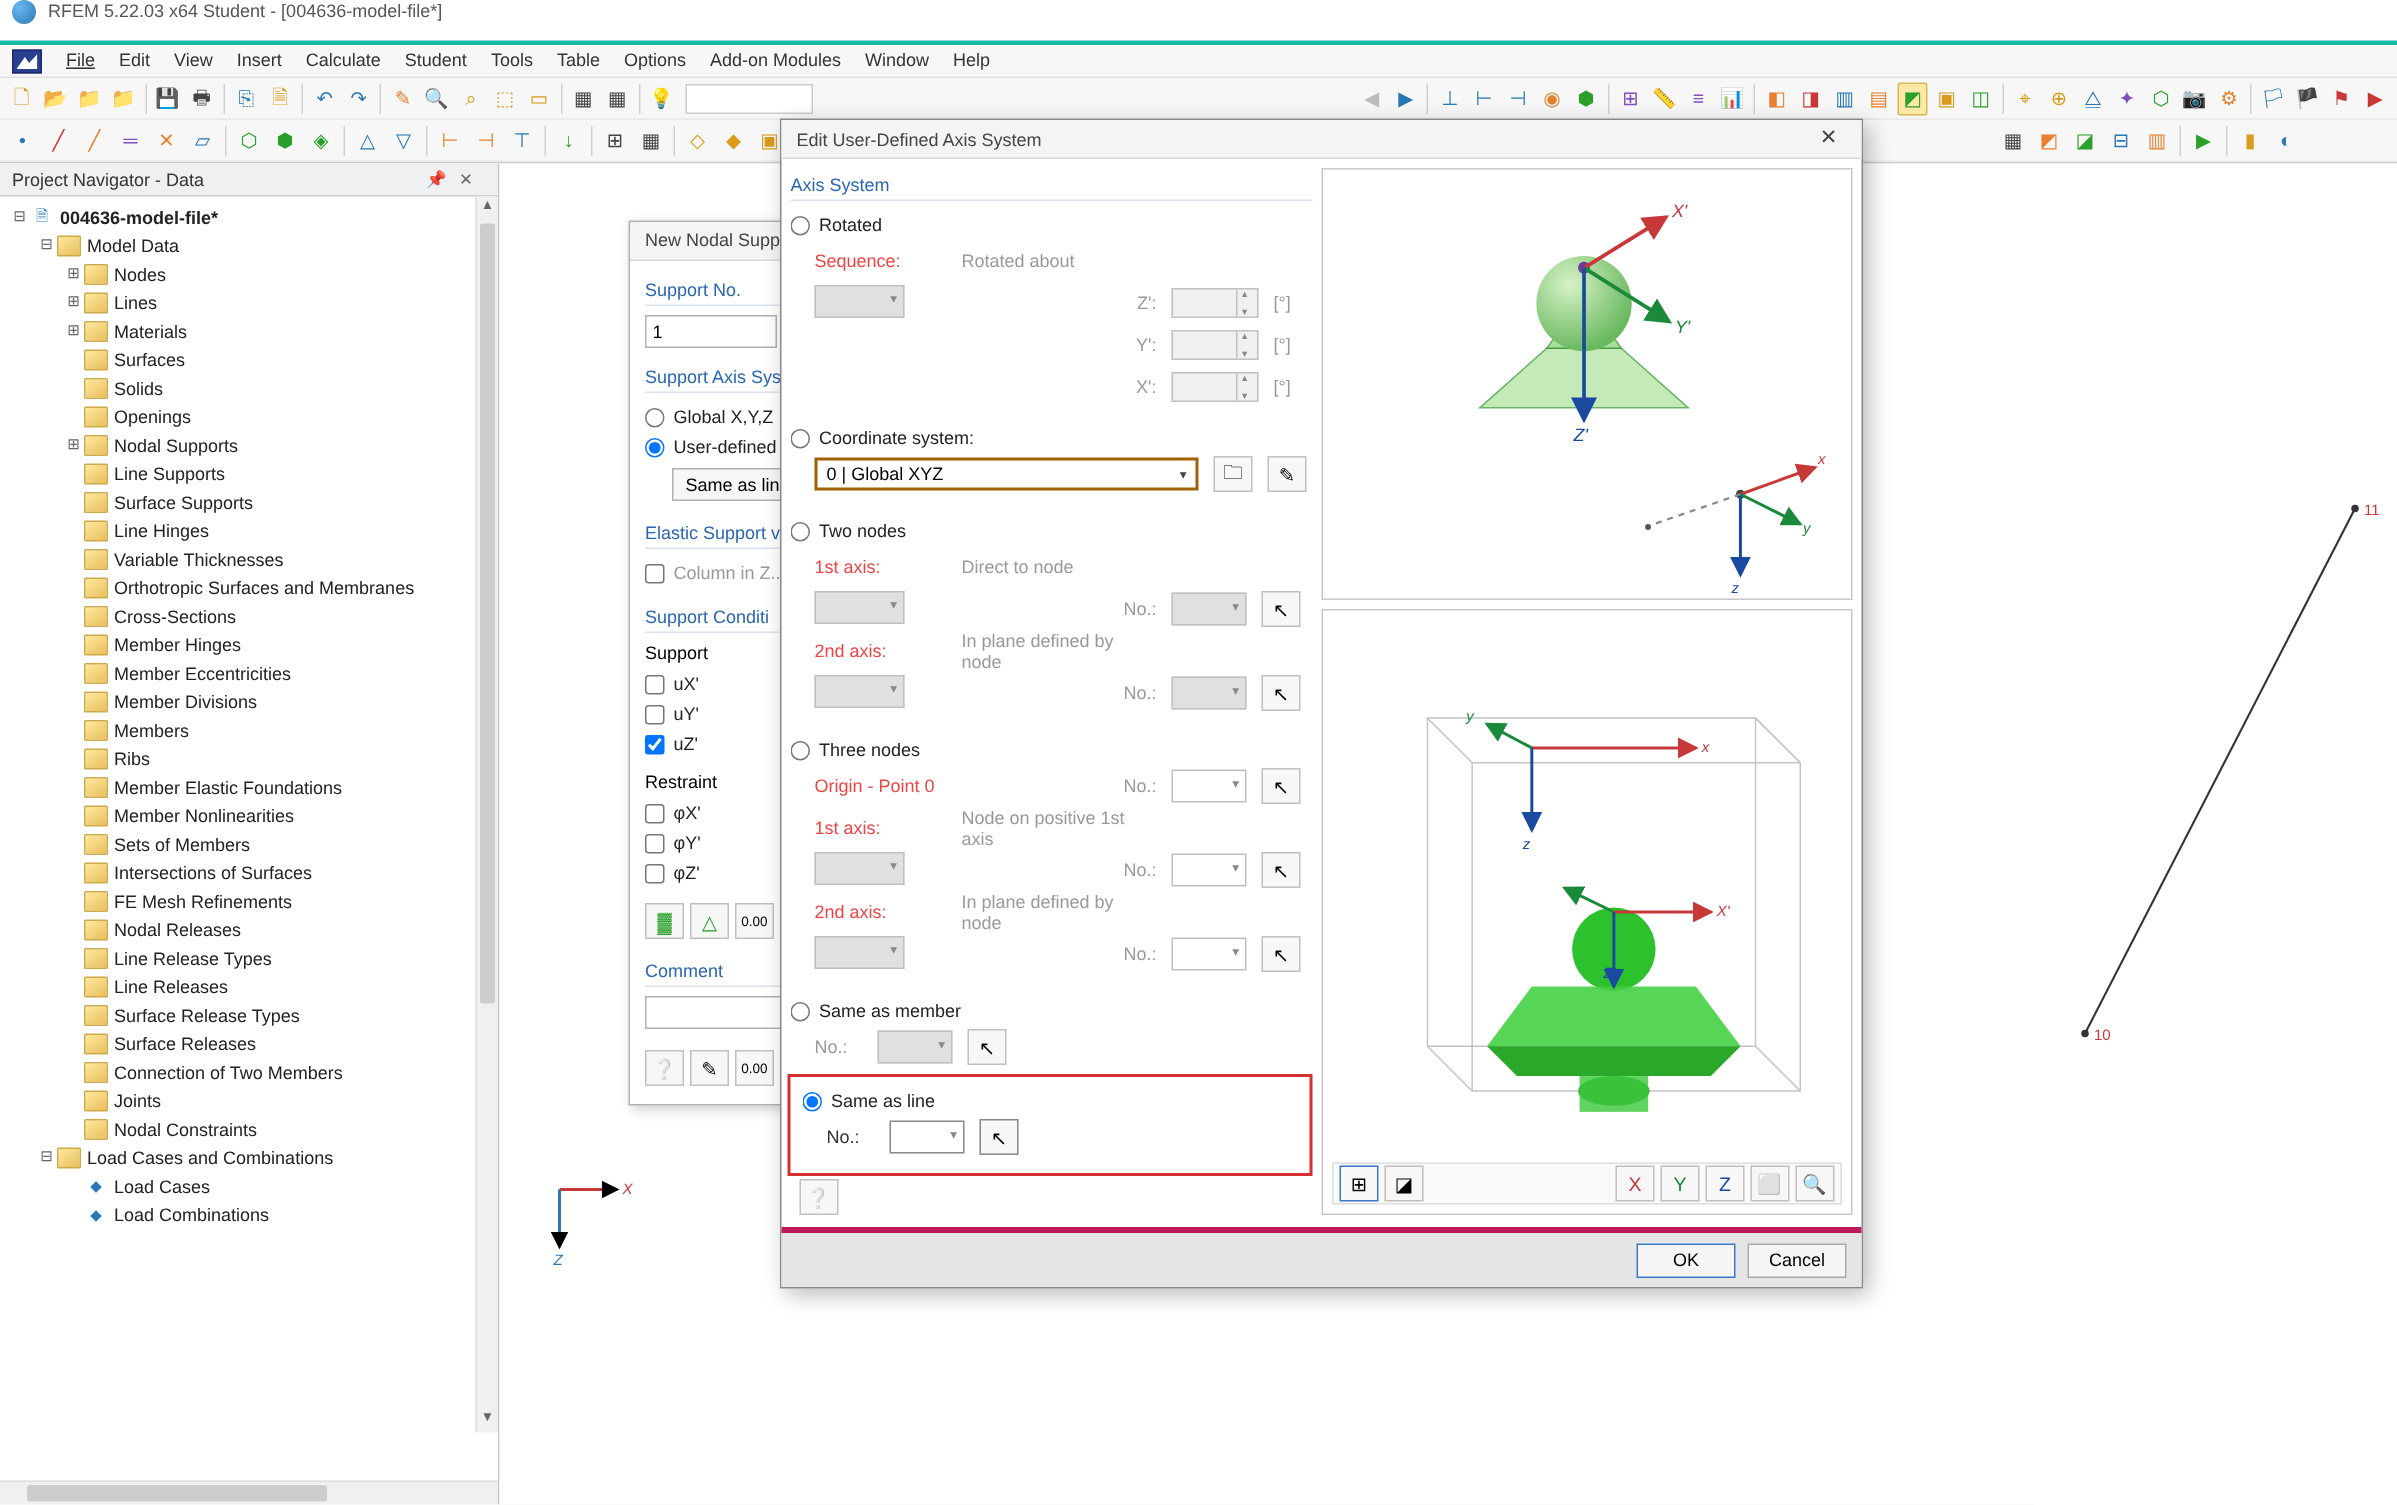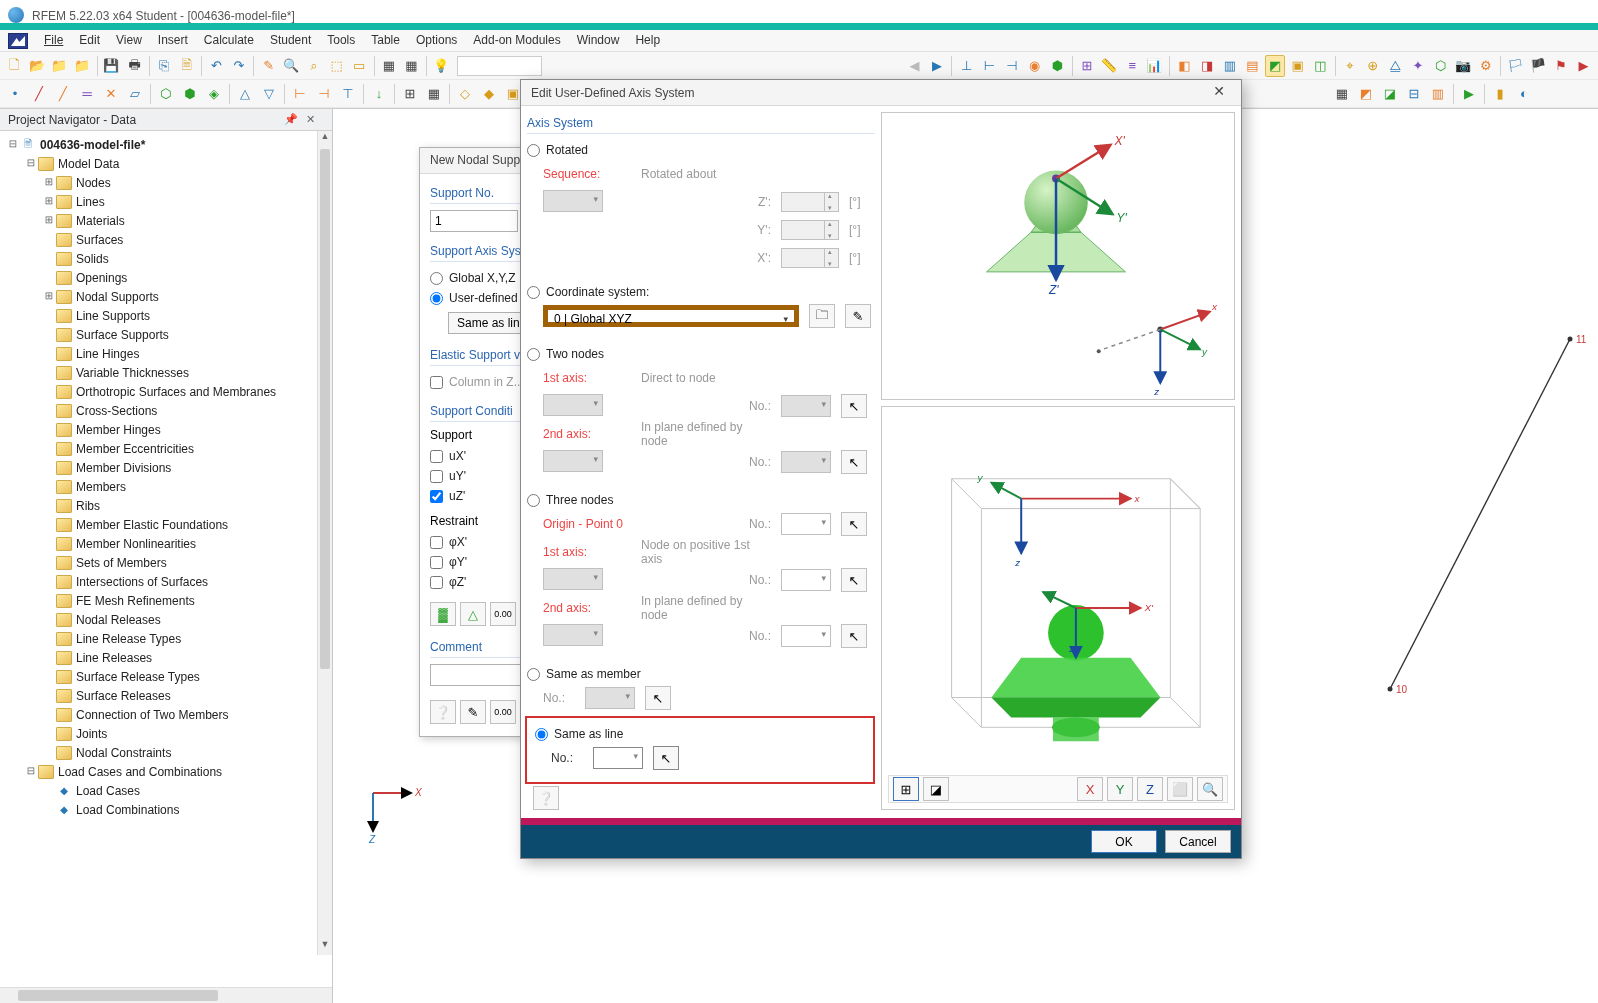--- a/index.html
+++ b/index.html
@@ -1,19 +1,19 @@
 <!DOCTYPE html>
 <html><head>
 <meta charset="utf-8">
 <style>
 * { box-sizing: border-box; margin: 0; padding: 0; }
 body { font-family: "Segoe UI", Tahoma, sans-serif; font-size: 12px; background: #f0f0f0; overflow: hidden; width: 1598px; height: 1003px; position: relative; }
 
 
-.titlebar { height: 30px; background: #fff; display: flex; align-items: flex-end; padding: 0 8px; border-bottom: 7px solid #14b8a6; }
+.titlebar { height: 30px; background: #fff; display: flex; align-items: flex-start; padding: 0 8px; border-bottom: 3px solid #14b8a6; }
 .titlebar .app-icon { width: 16px; height: 16px; margin-right: 8px; background: radial-gradient(circle at 30% 30%, #6cb8f0, #2878b5); border-radius: 50%; }
 .titlebar .title { color: #555; font-size: 12px; }
 
 
 .menubar { height: 22px; background: #f7f7f7; border-bottom: 1px solid #e0e0e0; display: flex; padding: 0 6px; }
 .menubar .logo { width: 20px; height: 16px; margin: 3px 8px 0 2px; background: #2a3f8f; border: 1px solid #1a2a6f; position: relative; }
 .menubar .logo::after { content: ""; position: absolute; inset: 2px; background: #fff; clip-path: polygon(0 100%, 40% 20%, 60% 60%, 100% 0, 100% 100%); }
 .menubar .item { padding: 3px 8px; color: #333; cursor: default; }
 .menubar .item u { text-decoration: underline; }
 
@@ -92,29 +92,29 @@
 .preview.top { height: 288px; }
 .preview.bottom { flex: 1; }
 
 .disabled-combo { width: 60px; height: 22px; background: #e0e0e0; border: 1px solid #c0c0c0; display: inline-block; position: relative; }
 .disabled-combo::after { content: "▾"; position: absolute; right: 4px; top: 3px; font-size: 9px; color: #888; }
 .disabled-spin { width: 58px; height: 20px; background: #f0f0f0; border: 1px solid #c0c0c0; display: inline-block; position: relative; }
 .disabled-spin .spin-btns { position: absolute; right: 0; top: 0; bottom: 0; width: 14px; border-left: 1px solid #c0c0c0; }
 .disabled-spin .spin-btns::before { content: "▴"; position: absolute; top: -1px; left: 3px; font-size: 7px; color: #888; }
 .disabled-spin .spin-btns::after { content: "▾"; position: absolute; bottom: -1px; left: 3px; font-size: 7px; color: #888;}
 
-.combo-full { width: 256px; height: 22px; border: 5px solid #a16207; background: #fff; padding: 2px 6px; display: inline-flex; align-items: flex-start; font-size: 12px; position: relative; }
+.combo-full { width: 256px; height: 22px; border: 2px solid #a16207; background: #fff; padding: 2px 6px; display: inline-flex; align-items: center; font-size: 12px; position: relative; }
 .combo-full::after { content: "▾"; position: absolute; right: 6px; top: 4px; font-size: 9px; color: #444; }
 .axis-row { display: flex; align-items: center; gap: 10px; margin-left: 16px; height: 28px; font-size: 12px; }
 .axis-row .c1 { width: 88px; color: #ef4444; }
 .axis-row .c2 { width: 130px; color: #999; }
 
 .redbox { border: 2px solid #d43030; padding: 6px 8px 10px; margin: -4px 0 0 -2px; }
 
-.dlg-footer { position: absolute; left: 0; right: 0; bottom: 0; height: 40px; border-top: 7px solid #be185d; display: flex; align-items: center; padding: 0 10px; background: #0c4a6e; }
+.dlg-footer { position: absolute; left: 0; right: 0; bottom: 0; height: 40px; border-top: 4px solid #be185d; display: flex; align-items: center; padding: 0 10px; background: #e5e5e5; }
 .dlg-footer .spacer { flex: 1; }
 .btn { height: 23px; min-width: 66px; border: 1px solid #a8a8a8; background: #f5f5f5; font-size: 12px; cursor: default; }
 .btn.primary { border: 1px solid #3a78c4; }
 svg.axis-arrows { position: absolute; inset: 0; width: 100%; height: 100%; }
 
 .bottom-toolbar { position: absolute; left: 6px; right: 6px; bottom: 6px; height: 28px; display: flex; align-items: center; gap: 4px; border: 1px solid #ddd; padding: 2px 4px; background: #fafafa; }
 .bottom-toolbar .spacer { flex: 1; }
 
 
 .distant { position: absolute; right: 8px; top: 200px; width: 220px; height: 420px; }

